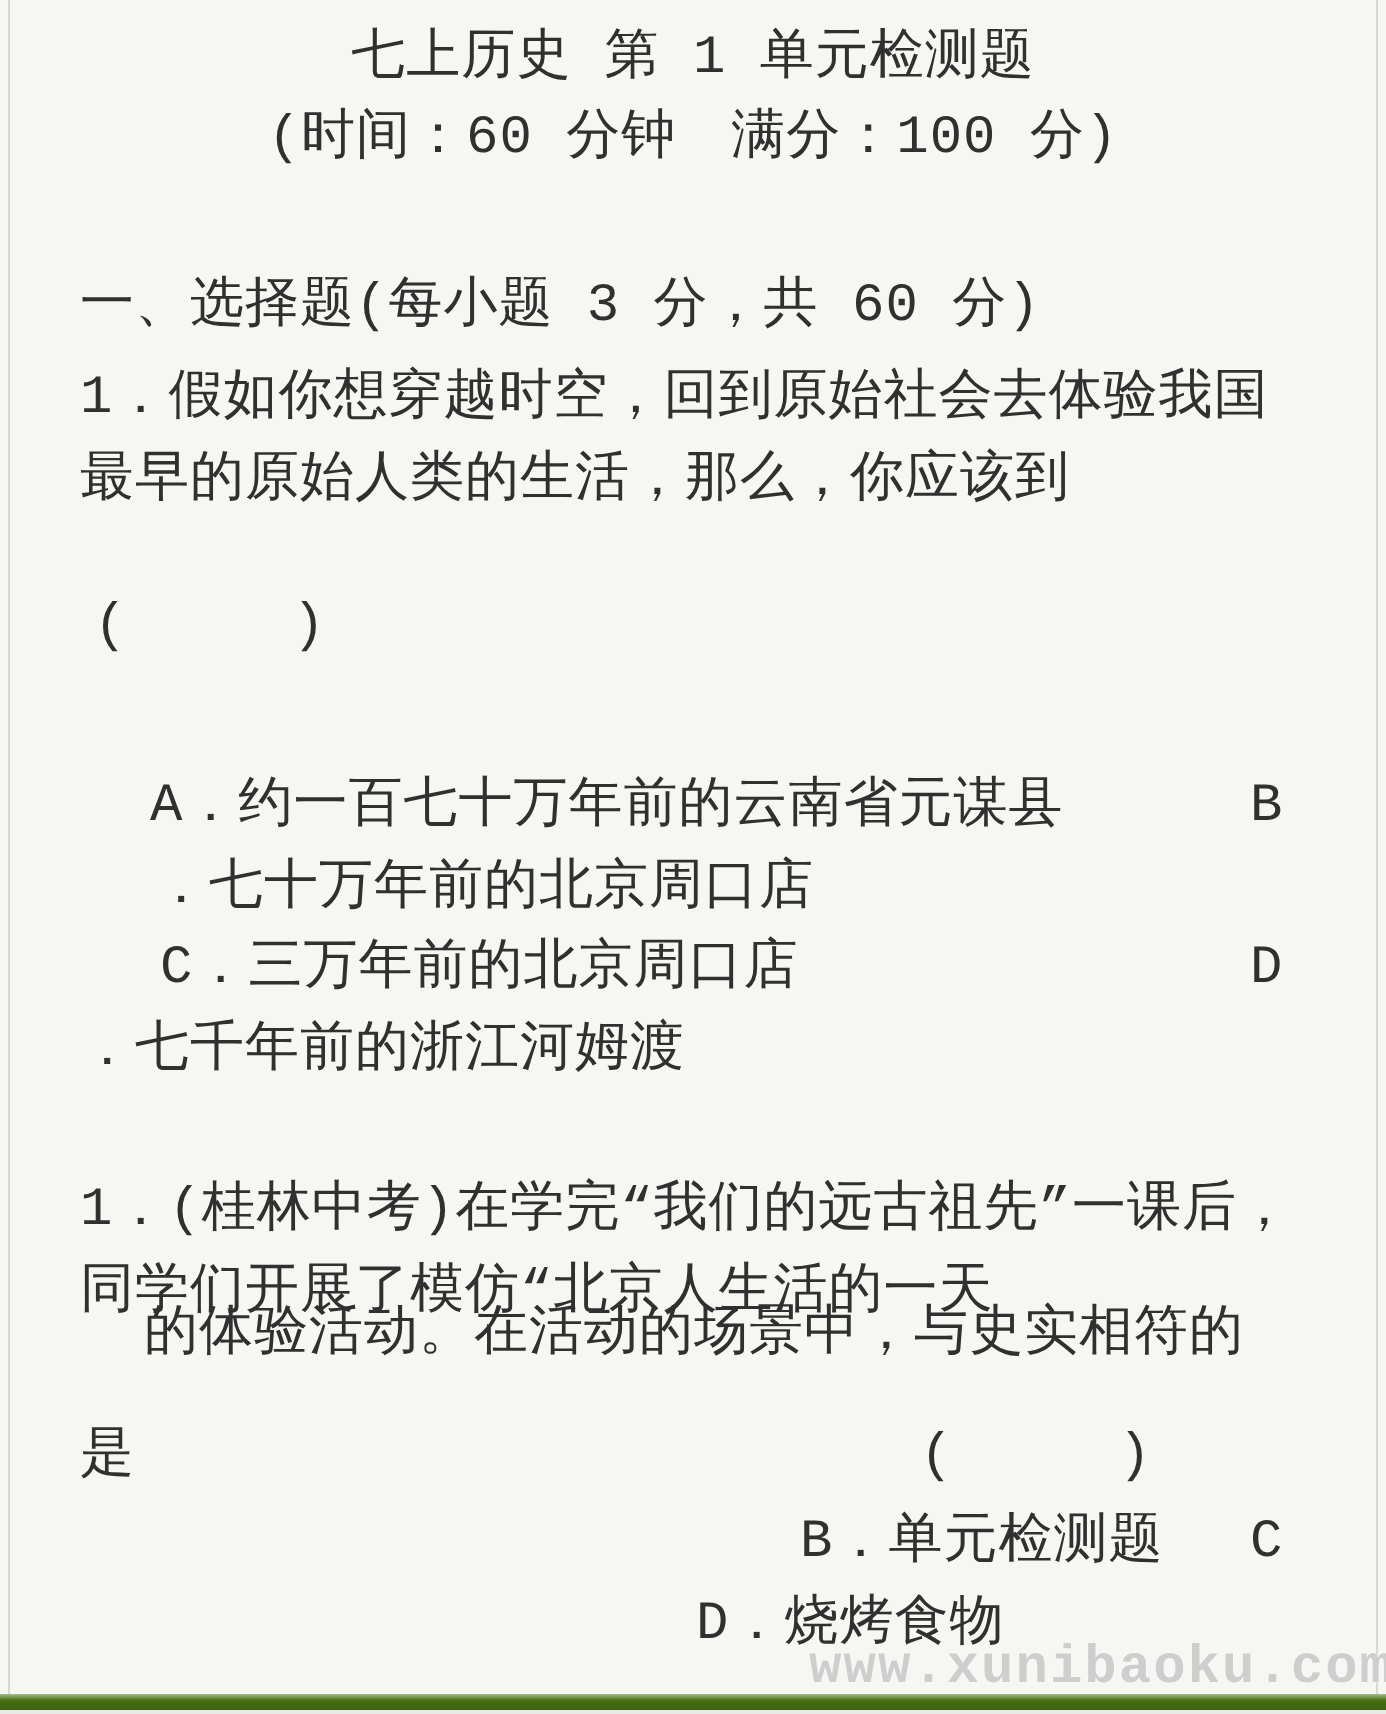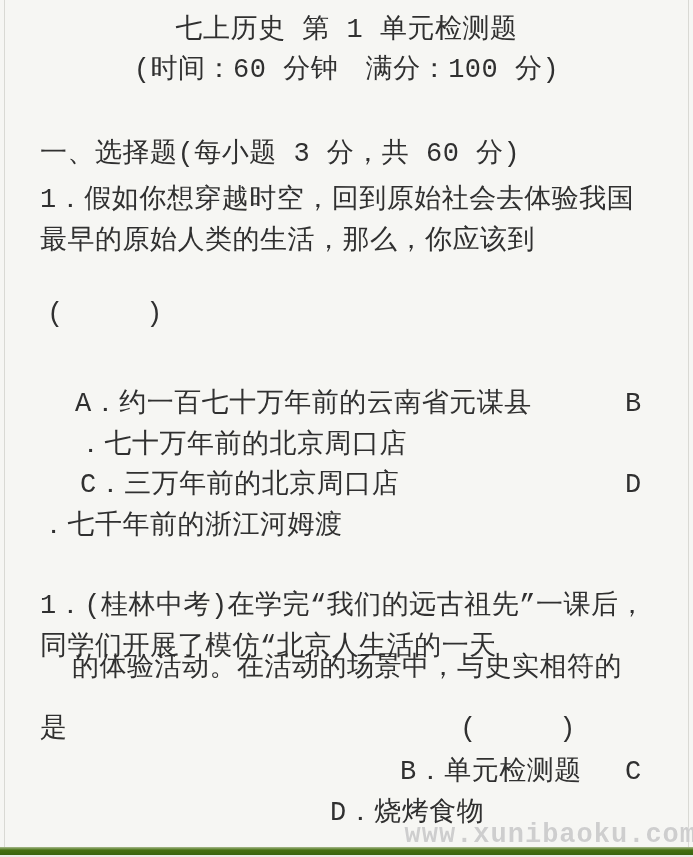--- a/index.html
+++ b/index.html
@@ -79,18 +79,18 @@
   <div class="t" style="top:511px;left:40px;">．七千年前的浙江河姆渡</div>
 
   <div class="t" style="top:591px;left:40px;text-align:right;">1．(桂林中考)在学完“我们的远古祖先”一课后，</div>
   <div class="t" style="top:632px;left:40px;">同学们开展了模仿“北京人生活的一天</div>
   <div class="t" style="top:653px;left:72px;">的体验活动。在活动的场景中，与史实相符的</div>
   <div class="t" style="top:714px;left:40px;">是</div>
   <div class="t" style="top:714px;left:460px;">(　　　)</div>
 
   <div class="t" style="top:757px;left:400px;">B．单元检测题</div>
   <div class="t" style="top:757px;left:625px;">C</div>
-  <div class="t" style="top:798px;left:330px;">D．烧烤食物</div>
+  <div class="t" style="top:798px;left:348px;">D．烧烤食物</div>
 
   <div class="watermark">www.xunibaoku.com</div>
   <div class="greenbar"></div>
 
 </div>
 
 </body></html>

